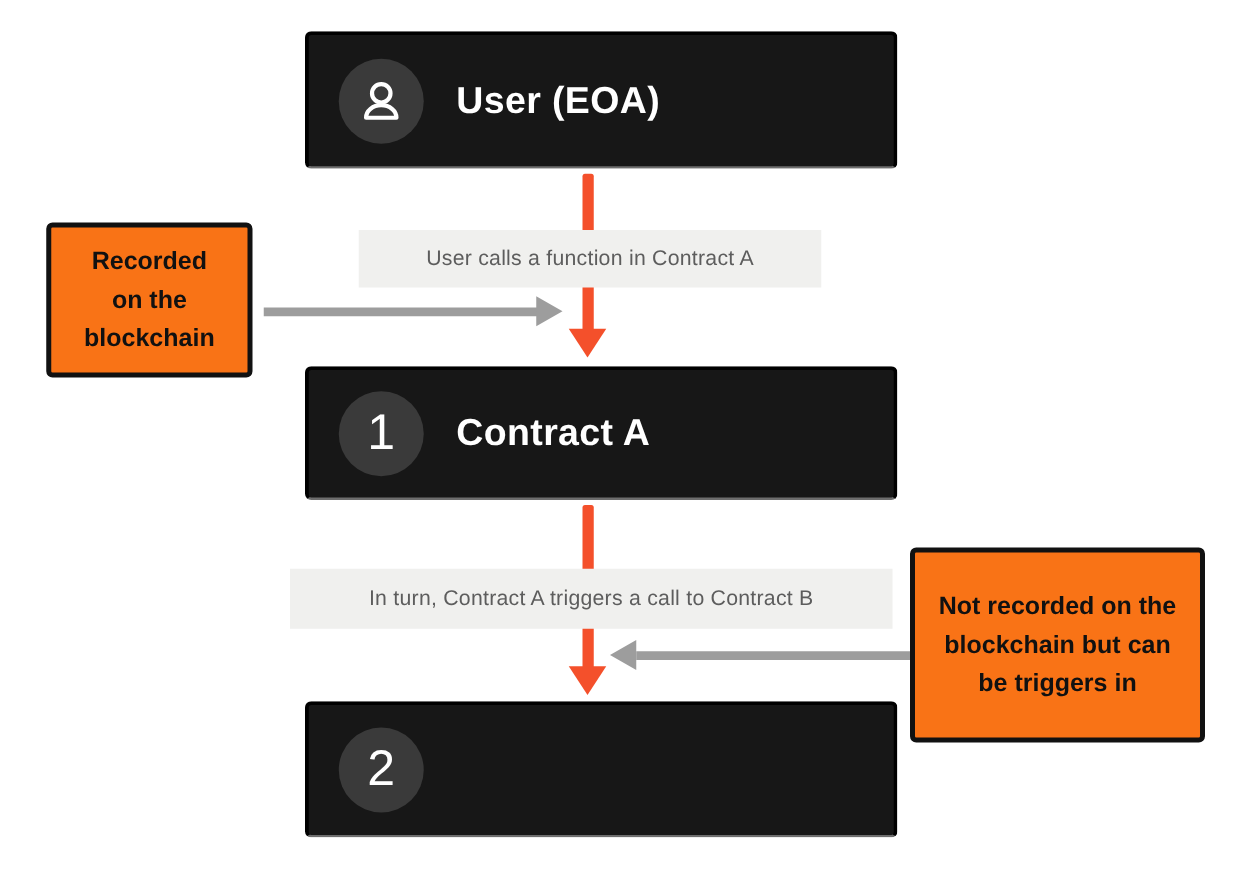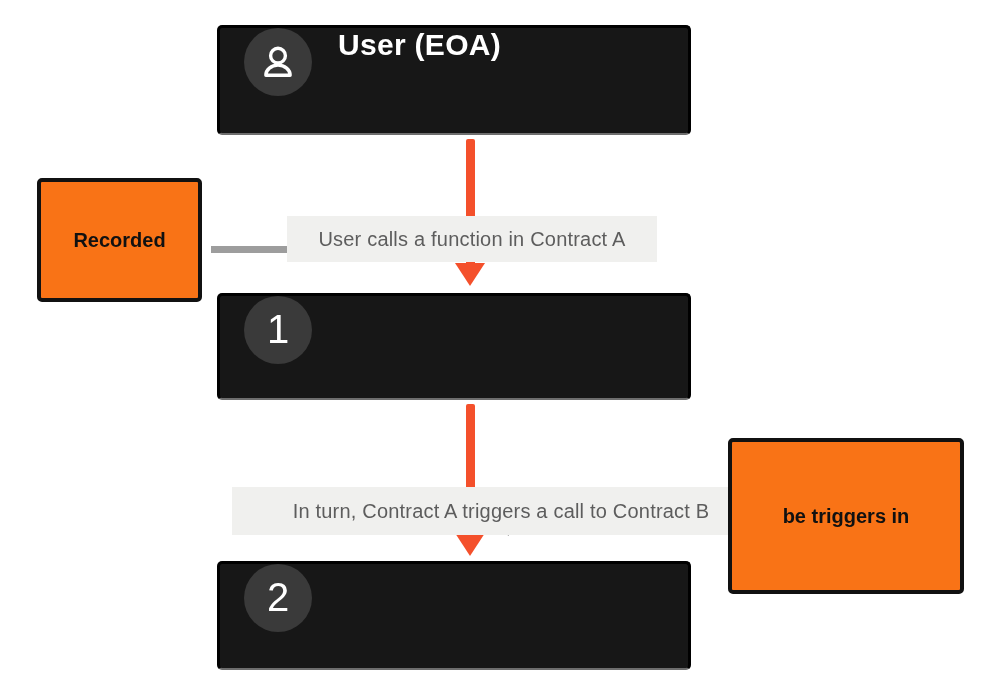--- a/index.html
+++ b/index.html
@@ -12,29 +12,29 @@
     position: relative;
     width: 1000px;
     height: 698px;
     background: var(--page_bg, #ffffff);
     overflow: hidden;
   }
 
   
   .node-box {
     position: absolute;
-    left: 217px;
+    left: 244px;
     width: 474px;
     background: var(--box_bg, #171717);
     border: 3px solid var(--box_border, #000000);
     border-bottom: 2px solid var(--box_bottom_edge, #6e6e6e);
     border-radius: 5px;
     box-sizing: border-box;
     display: flex;
-    align-items: flex-start;
+    align-items: center;
     padding-left: 24px;
     z-index: 2;
   }
   .node-user      { top: 25px;  height: 110px; }
   .node-contract-a{ top: 293px; height: 107px; }
   .node-contract-b{ top: 561px; height: 109px; }
 
   .badge-circle {
     width: 68px;
     height: 68px;
@@ -100,30 +100,29 @@
   .gray-shaft-1 { left: 211px; top: 246px; width: 219px; }
   .gray-head-right { left: 429px; top: 237px; border-left: 21px solid var(--arrow_gray, #9d9d9d); }
   .gray-shaft-2 { left: 509px; top: 521px; width: 221px; }
   .gray-head-left { left: 488px; top: 512px; border-right: 21px solid var(--arrow_gray, #9d9d9d); }
 
   
   .edge-label {
     position: absolute;
     background: var(--label_bg, #f0f0ee);
     color: var(--label_text, #5d5d5d);
-    font-size: 20px;
+    font-size: 17px;
     display: flex;
     align-items: center;
     justify-content: center;
     z-index: 3;
     letter-spacing: 0.2px;
-    margin-top: 32px;
   }
   .edge-label-1 { left: 287px; top: 184px; width: 370px; height: 46px; }
-  .edge-label-2 { left: 232px; top: 455px; width: 482px; height: 48px; padding-left: 28px; }
+  .edge-label-2 { left: 232px; top: 455px; width: 482px; height: 48px; }
 
   
   .note-box {
     position: absolute;
     background: #f97316;
     border: 4px solid var(--note_border, #111111);
     border-radius: 5px;
     box-sizing: border-box;
     color: var(--note_text, #111111);
     font-size: 20px;
@@ -166,32 +165,37 @@
         </svg>
       </span>
     </div>
     <div class="node-title">User (EOA)</div>
   </div>
 
   <div class="node-box node-contract-a">
     <div class="badge-circle">
       <span class="badge-number">1</span>
     </div>
+    <div class="node-title">Contract A</div>
   </div>
 
   <div class="node-box node-contract-b">
     <div class="badge-circle">
       <span class="badge-number">2</span>
     </div>
   </div>
 
   <div class="edge-label edge-label-1">User calls a function in Contract A</div>
   <div class="edge-label edge-label-2">In turn, Contract A triggers a call to Contract B</div>
 
   <div class="note-box note-left">
     <div>Recorded</div>
+    <div>on the</div>
+    <div>blockchain</div>
   </div>
 
   <div class="note-box note-right">
+    <div>Not recorded on the</div>
+    <div>blockchain but can</div>
     <div>be triggers in</div>
   </div>
 
 </div>
 
 </body></html>

